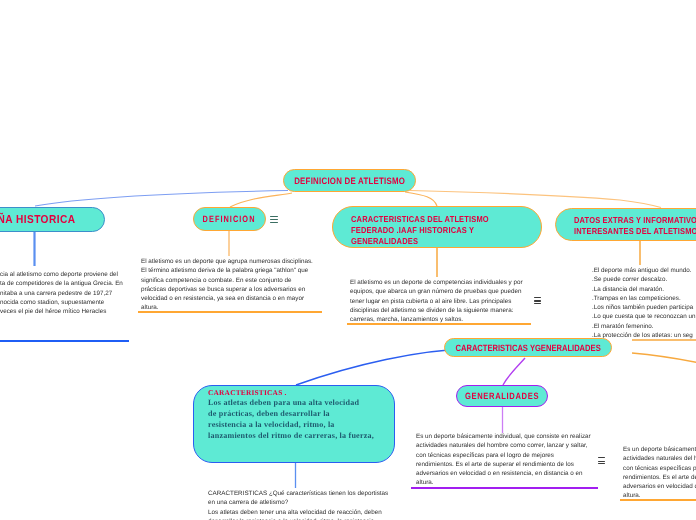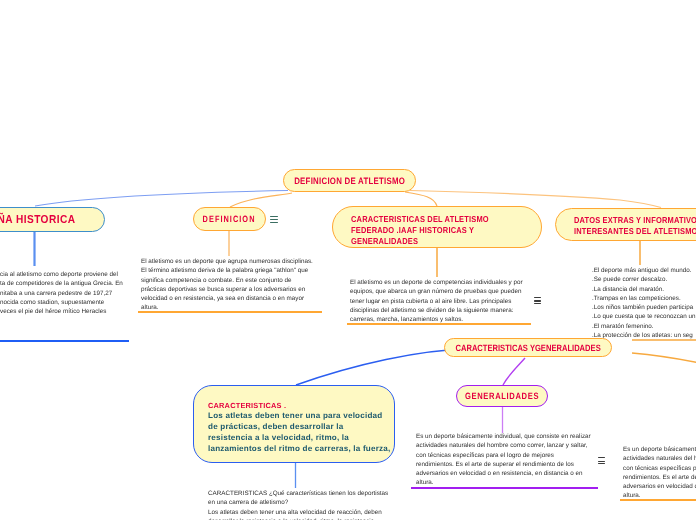--- a/index.html
+++ b/index.html
@@ -1,19 +1,19 @@
 <!DOCTYPE html>
 <html><head>
 <meta charset="utf-8">
 <style>
   html,body{margin:0;padding:0;}
   body{width:696px;height:520px;background:#ffffff;font-family:"Liberation Sans",sans-serif;overflow:hidden;position:relative;-webkit-font-smoothing:antialiased;text-rendering:geometricPrecision;}
   #stage{position:absolute;left:0;top:0;width:696px;height:520px;overflow:hidden;}
   svg.links{position:absolute;left:0;top:0;width:696px;height:520px;}
-  .node{position:absolute;box-sizing:border-box;background:#fef9c3;border-radius:40px;display:flex;align-items:center;justify-content:center;}
+  .node{position:absolute;box-sizing:border-box;background:#5eead4;border-radius:40px;display:flex;align-items:center;justify-content:center;}
   .node span{font-weight:bold;color:#e4003f;text-align:center;display:block;}
   .node span.left,.node span.left span{text-align:left;}
   .para{position:absolute;color:#2e2e2e;white-space:nowrap;}
   .para p{margin:0;white-space:nowrap;}
   .rule{position:absolute;height:1.6px;}
   .hb{position:absolute;}
   .hb i{display:block;position:absolute;left:0;right:0;height:1.4px;border-radius:0.7px;}
 </style>
 </head>
 <body>
@@ -112,25 +112,25 @@
     <p>.Los niños también pueden participa</p>
     <p>.Lo que cuesta que te reconozcan un</p>
     <p>.El maratón femenino.</p>
     <p>.La protección de los atletas: un seg</p>
   </div>
 
   <div class="node" style="left:444px;top:338px;width:168px;height:19px;border:1.6px solid #ffa733;border-radius:11px;">
     <span style="font-size:9.1px;white-space:nowrap;display:inline-block;transform:scaleX(0.834);transform-origin:center;">CARACTERISTICAS YGENERALIDADES</span>
   </div>
 
-  <div class="node" style="left:193px;top:385px;width:202px;height:78px;border:1.5px solid #2b5ef0;border-radius:19px;justify-content:flex-start;align-items:flex-start;padding:15px 0 0 14px;">
+  <div class="node" style="left:193px;top:385px;width:202px;height:78px;border:1.5px solid #2b5ef0;border-radius:19px;justify-content:flex-start;align-items:flex-start;padding:2px 0 0 14px;font-family:Liberation Serif, serif;">
     <div style="text-align:left;">
       <div style="font-size:7.4px;font-weight:bold;color:#e4003f;letter-spacing:0.2px;">CARACTERISTICAS .</div>
       <div style="font-size:8.1px;font-weight:bold;color:#1e5a6e;line-height:11.0px;letter-spacing:0.2px;">
-        <div>Los atletas deben tener una para velocidad</div>
+        <div>Los atletas deben para una alta velocidad</div>
         <div>de prácticas, deben desarrollar la</div>
         <div>resistencia a la velocidad, ritmo, la</div>
         <div>lanzamientos del ritmo de carreras, la fuerza,</div>
       </div>
     </div>
   </div>
   <div class="para" style="left:208px;top:489px;width:220px;font-size:6.3px;line-height:9.3px;">
     <p>CARACTERISTICAS  ¿Qué características tienen los deportistas</p>
     <p>en una carrera de atletismo?</p>
     <p>Los atletas deben tener una alta velocidad de reacción, deben</p>

